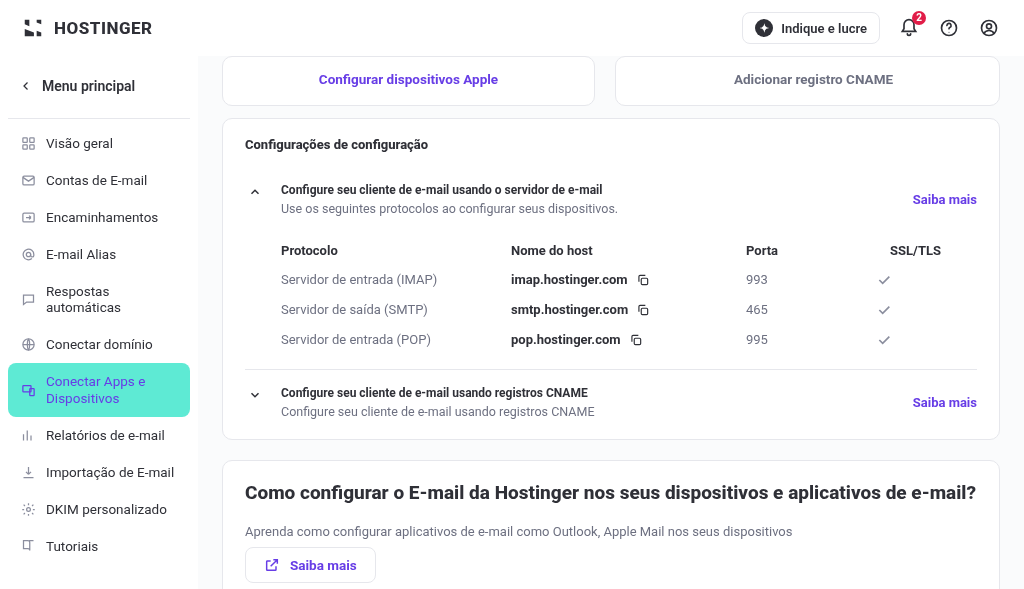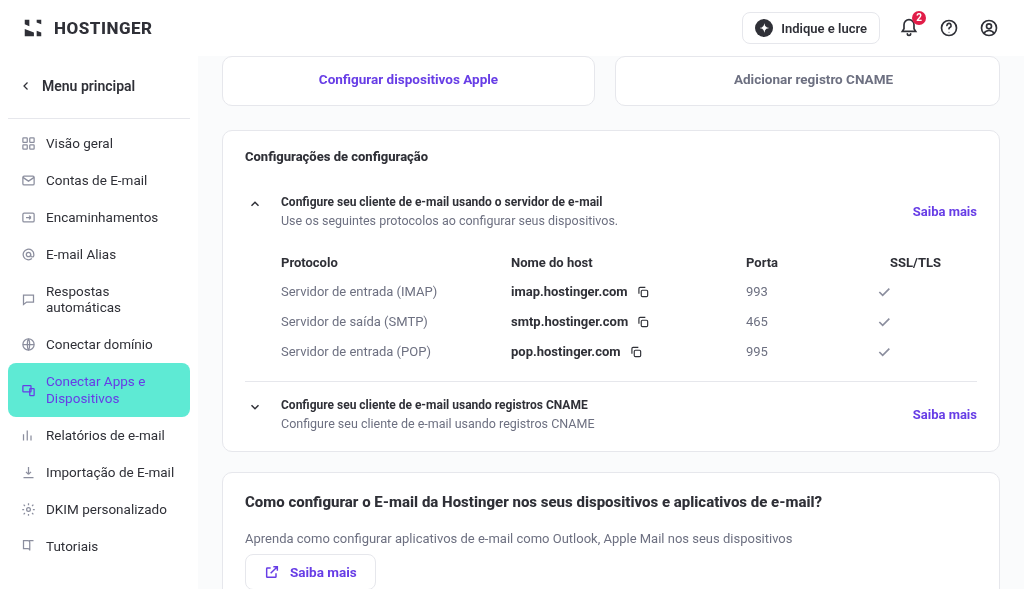--- a/index.html
+++ b/index.html
@@ -29,21 +29,21 @@
   .back{display:flex;align-items:center;gap:10px;color:var(--text);font-weight:600;font-size:14px;padding:4px 12px 18px;cursor:pointer;}
   .divider{height:1px;background:var(--border);margin:6px 0 6px;}
   .nav-item{display:flex;align-items:center;gap:10px;padding:10px 12px;border-radius:8px;color:var(--text);font-size:13.5px;cursor:pointer;}
   .nav-item.active{background:#5eead4;color:var(--purple);}
   .nav-item .ico{width:16px;height:16px;display:flex;align-items:center;justify-content:center;color:#8b8e9e;flex-shrink:0;}
   .nav-item.active .ico{color:var(--purple);}
   .nav-item span.lbl{line-height:1.25;}
 
   .main{flex:1;background:var(--bg);padding:0 24px 30px 24px;}
 
-  .top-cards{display:flex;gap:20px;margin-bottom:24px;}
+  .top-cards{display:flex;gap:20px;margin-bottom:12px;}
   .mini-card{flex:1;background:#fff;border:1px solid var(--border);border-radius:10px;padding:14px 0 18px;text-align:center;font-weight:700;font-size:13.5px;}
   .mini-card.purple{color:var(--purple);}
   .mini-card.muted{color:var(--muted);font-weight:700;padding-left:12px;}
 
   .card{background:#fff;border:1px solid var(--border);border-radius:10px;padding:18px 22px 6px;margin-bottom:20px;}
   .card-title{font-weight:800;font-size:13px;margin-bottom:14px;}
 
   .acc{border-top:1px solid transparent;}
   .acc + .acc{border-top:1px solid var(--border);}
   .acc-head{display:flex;align-items:flex-start;padding:16px 0 14px;gap:16px;}
@@ -58,21 +58,21 @@
   .tbl-row.head{font-weight:700;color:var(--text);}
   .tbl-row:not(.head){color:var(--muted);}
   .c-proto{flex:0 0 230px;}
   .c-host{flex:0 0 235px;display:flex;align-items:center;gap:8px;}
   .c-host .val{color:var(--text);font-weight:700;}
   .c-port{flex:0 0 130px;}
   .c-ssl{flex:1;text-align:right;padding-right:36px;}
   .copy{width:14px;height:14px;cursor:pointer;color:var(--text);}
 
   .help-card{background:#fff;border:1px solid var(--border);border-radius:10px;padding:20px 22px 22px;}
-  .help-title{font-weight:800;font-size:15px;margin-bottom:20px;}
+  .help-title{font-weight:800;font-size:19px;margin-bottom:20px;}
   .help-sub{color:var(--muted);font-size:13px;margin-bottom:8px;}
   .link-btn{display:inline-flex;align-items:center;gap:10px;border:1px solid var(--border);border-radius:8px;padding:9px 18px;color:var(--purple);font-weight:700;font-size:13.5px;cursor:pointer;}
 
   svg{display:block;}
 </style>
 </head>
 <body>
 
 <div class="header">
   <div class="logo">

